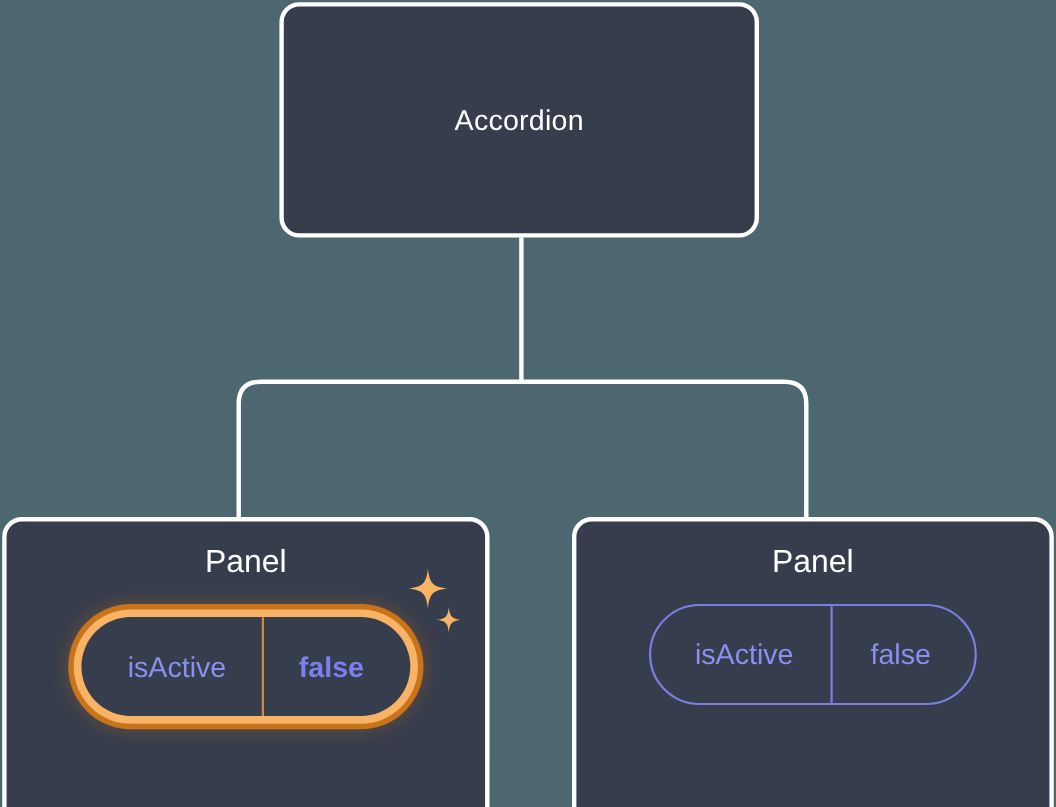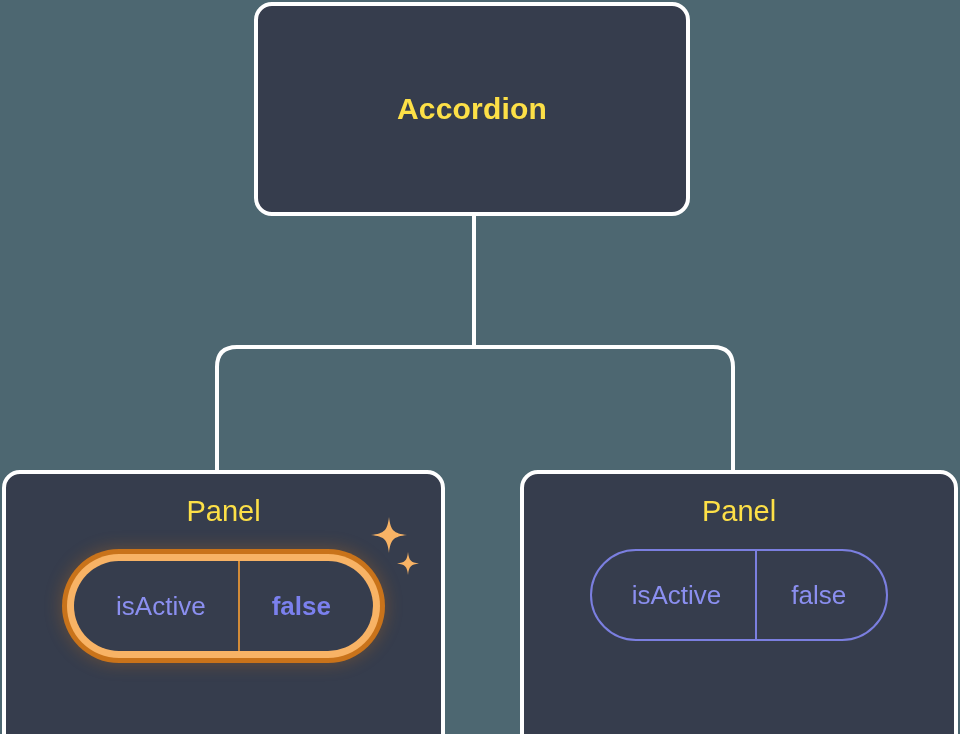--- a/index.html
+++ b/index.html
@@ -47,43 +47,43 @@
     left: 254px;
     top: 2px;
     width: 436px;
     height: 214px;
     display: flex;
     align-items: center;
     justify-content: center;
   }
 
   .node-title-root {
-    font-size: 30px;
-    font-weight: 700;
+    font-size: 26px;
+    font-weight: 400;
     letter-spacing: 0.2px;
-    color: #fde047;
+    color: #ffffff;
   }
 
   
   .panel-node {
     top: 470px;
     height: 300px;              
     padding-top: 20px;
     display: flex;
     flex-direction: column;
     align-items: center;
   }
 
   #node-panel-0 { left: 2px;   width: 443px; }
   #node-panel-1 { left: 520px; width: 438px; }
 
   .node-title {
     font-size: 29px;
     font-weight: 400;
-    color: #fde047;
+    color: #ffffff;
     line-height: 1.2;
   }
 
   
   .pill-wrap {
     position: relative;
     margin-top: 20px;
   }
 
   .pill {

